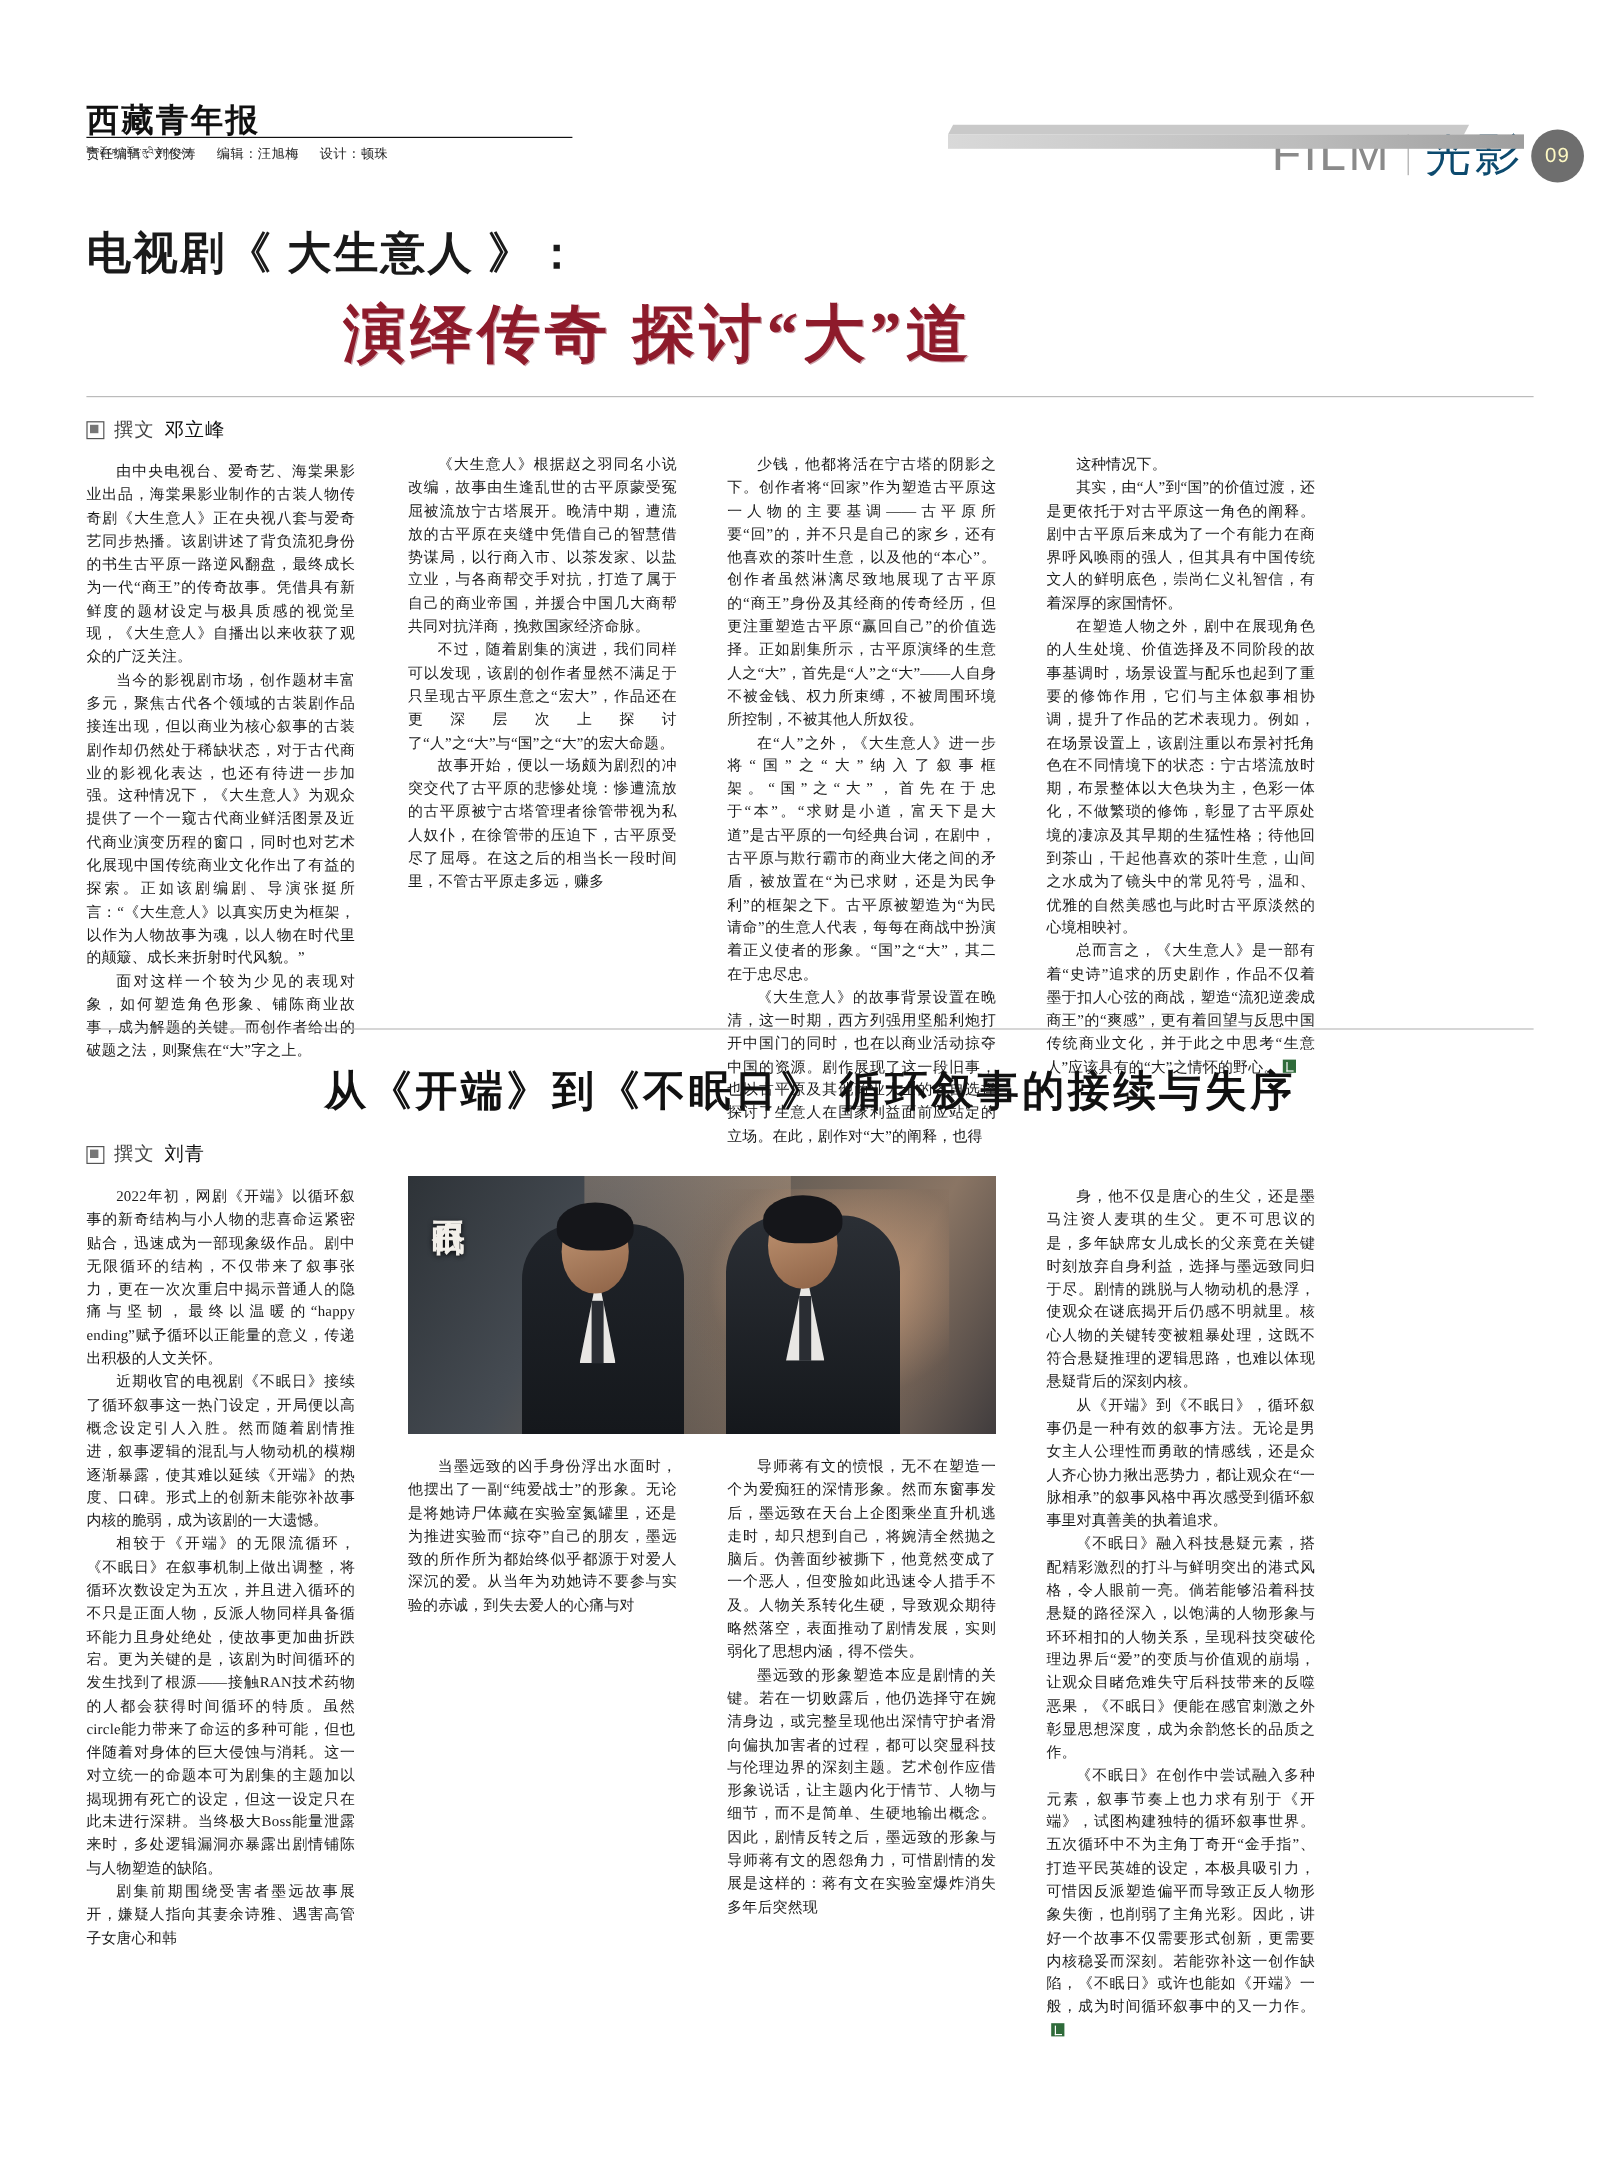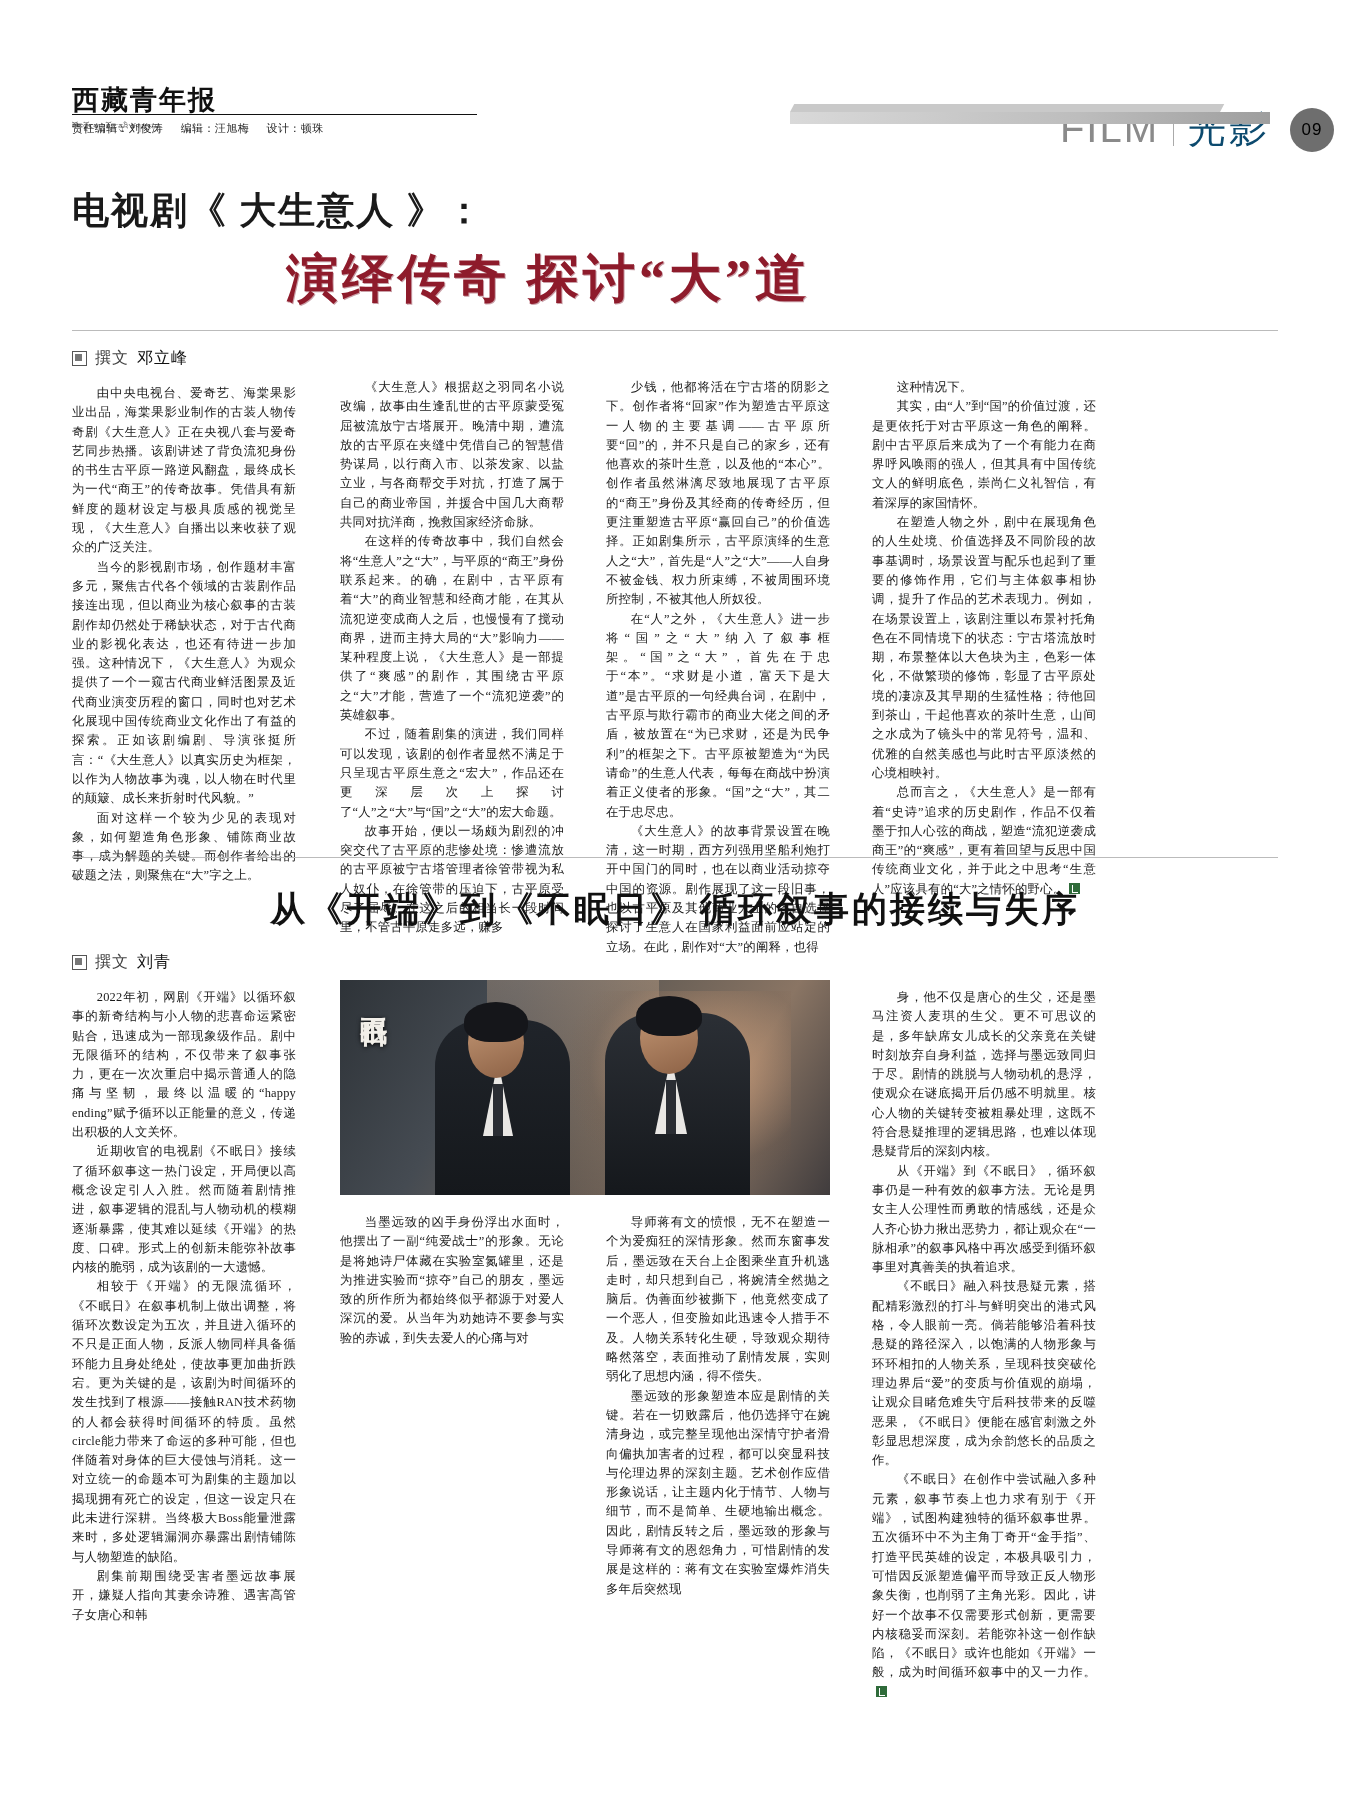--- a/index.html
+++ b/index.html
@@ -62,22 +62,22 @@
     position:absolute;left:790px;top:112px;width:480px;height:12px;
     background:linear-gradient(90deg,#d9d9d9 0%,#bdbdbd 60%,#9e9e9e 100%);
   }
   .mast-bar-dark{
     position:absolute;left:790px;top:104px;width:430px;height:8px;
     background:#c9c9c9;
     transform:skewX(-28deg);
     transform-origin:left bottom;
   }
   .page-num{
-    position:absolute;right:16px;top:108px;width:44px;height:44px;border-radius:50%;
-    background:#6e6e6e;color:#000000;display:flex;align-items:center;justify-content:center;
+    position:absolute;right:30px;top:108px;width:44px;height:44px;border-radius:50%;
+    background:#6e6e6e;color:#fef9c3;display:flex;align-items:center;justify-content:center;
     font-size:17px;font-family:"Liberation Sans",sans-serif;letter-spacing:1px;
   }
   
   .a1-title1{
     position:absolute;left:72px;top:186px;
     font-family:"Liberation Serif","DejaVu Serif",serif;
     font-weight:bold;font-size:37px;color:#1a1a1a;letter-spacing:2px;
   }
   .a1-title2{
     position:absolute;left:286px;top:244px;
@@ -235,21 +235,20 @@
   </div>
 
   <div class="col a1c a1c1">
     <p>由中央电视台、爱奇艺、海棠果影业出品，海棠果影业制作的古装人物传奇剧《大生意人》正在央视八套与爱奇艺同步热播。该剧讲述了背负流犯身份的书生古平原一路逆风翻盘，最终成长为一代“商王”的传奇故事。凭借具有新鲜度的题材设定与极具质感的视觉呈现，《大生意人》自播出以来收获了观众的广泛关注。</p>
     <p>当今的影视剧市场，创作题材丰富多元，聚焦古代各个领域的古装剧作品接连出现，但以商业为核心叙事的古装剧作却仍然处于稀缺状态，对于古代商业的影视化表达，也还有待进一步加强。这种情况下，《大生意人》为观众提供了一个一窥古代商业鲜活图景及近代商业演变历程的窗口，同时也对艺术化展现中国传统商业文化作出了有益的探索。正如该剧编剧、导演张挺所言：“《大生意人》以真实历史为框架，以作为人物故事为魂，以人物在时代里的颠簸、成长来折射时代风貌。”</p>
     <p>面对这样一个较为少见的表现对象，如何塑造角色形象、铺陈商业故事，成为解题的关键。而创作者给出的破题之法，则聚焦在“大”字之上。</p>
   </div>
 
   <div class="col a1c a1c2">
     <p>《大生意人》根据赵之羽同名小说改编，故事由生逢乱世的古平原蒙受冤屈被流放宁古塔展开。晚清中期，遭流放的古平原在夹缝中凭借自己的智慧借势谋局，以行商入市、以茶发家、以盐立业，与各商帮交手对抗，打造了属于自己的商业帝国，并援合中国几大商帮共同对抗洋商，挽救国家经济命脉。</p>
-    <p>在这样的传奇故事中，我们自然会将“生意人”之“大”，与平原的“商王”身份联系起来。的确，在剧中，古平原有着“大”的商业智慧和经商才能，在其从流犯逆变成商人之后，也慢慢有了搅动商界，进而主持大局的“大”影响力——某种程度上说，《大生意人》是一部提供了“爽感”的剧作，其围绕古平原之“大”才能，营造了一个“流犯逆袭”的英雄叙事。</p>
     <p>不过，随着剧集的演进，我们同样可以发现，该剧的创作者显然不满足于只呈现古平原生意之“宏大”，作品还在更深层次上探讨了“人”之“大”与“国”之“大”的宏大命题。</p>
     <p>故事开始，便以一场颇为剧烈的冲突交代了古平原的悲惨处境：惨遭流放的古平原被宁古塔管理者徐管带视为私人奴仆，在徐管带的压迫下，古平原受尽了屈辱。在这之后的相当长一段时间里，不管古平原走多远，赚多</p>
   </div>
 
   <div class="col a1c a1c3">
     <p>少钱，他都将活在宁古塔的阴影之下。创作者将“回家”作为塑造古平原这一人物的主要基调——古平原所要“回”的，并不只是自己的家乡，还有他喜欢的茶叶生意，以及他的“本心”。创作者虽然淋漓尽致地展现了古平原的“商王”身份及其经商的传奇经历，但更注重塑造古平原“赢回自己”的价值选择。正如剧集所示，古平原演绎的生意人之“大”，首先是“人”之“大”——人自身不被金钱、权力所束缚，不被周围环境所控制，不被其他人所奴役。</p>
     <p>在“人”之外，《大生意人》进一步将“国”之“大”纳入了叙事框架。“国”之“大”，首先在于忠于“本”。“求财是小道，富天下是大道”是古平原的一句经典台词，在剧中，古平原与欺行霸市的商业大佬之间的矛盾，被放置在“为已求财，还是为民争利”的框架之下。古平原被塑造为“为民请命”的生意人代表，每每在商战中扮演着正义使者的形象。“国”之“大”，其二在于忠尽忠。</p>
     <p>《大生意人》的故事背景设置在晚清，这一时期，西方列强用坚船利炮打开中国门的同时，也在以商业活动掠夺中国的资源。剧作展现了这一段旧事，也以古平原及其他商业人士的各自选择探讨了生意人在国家利益面前应站定的立场。在此，剧作对“大”的阐释，也得</p>
   </div>
 

